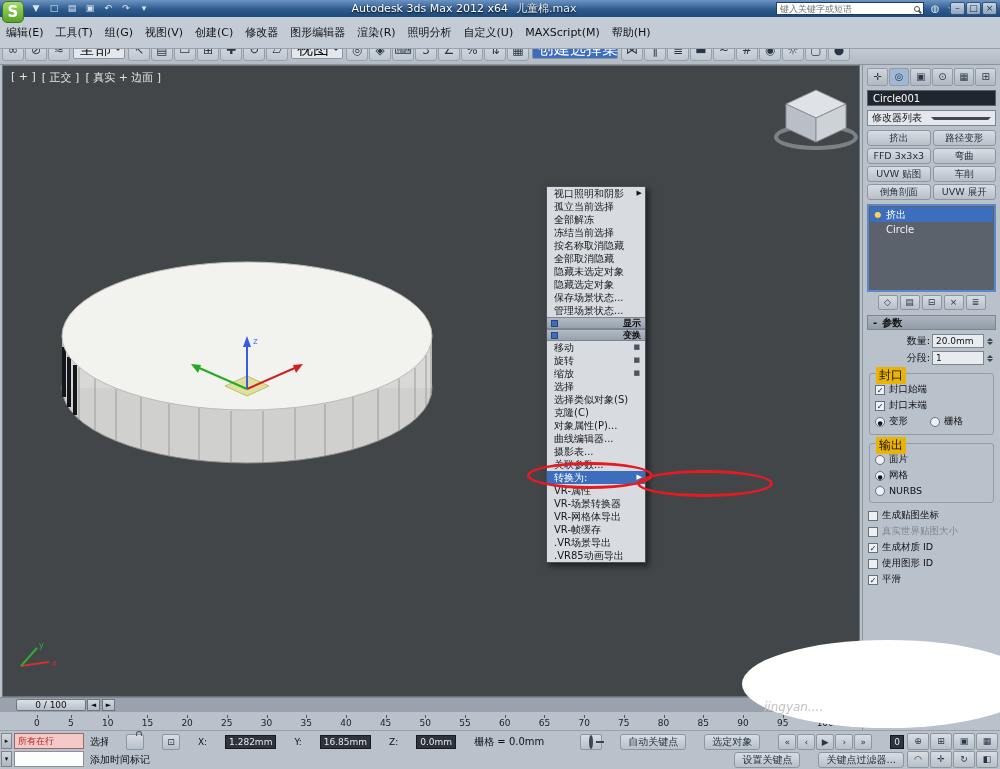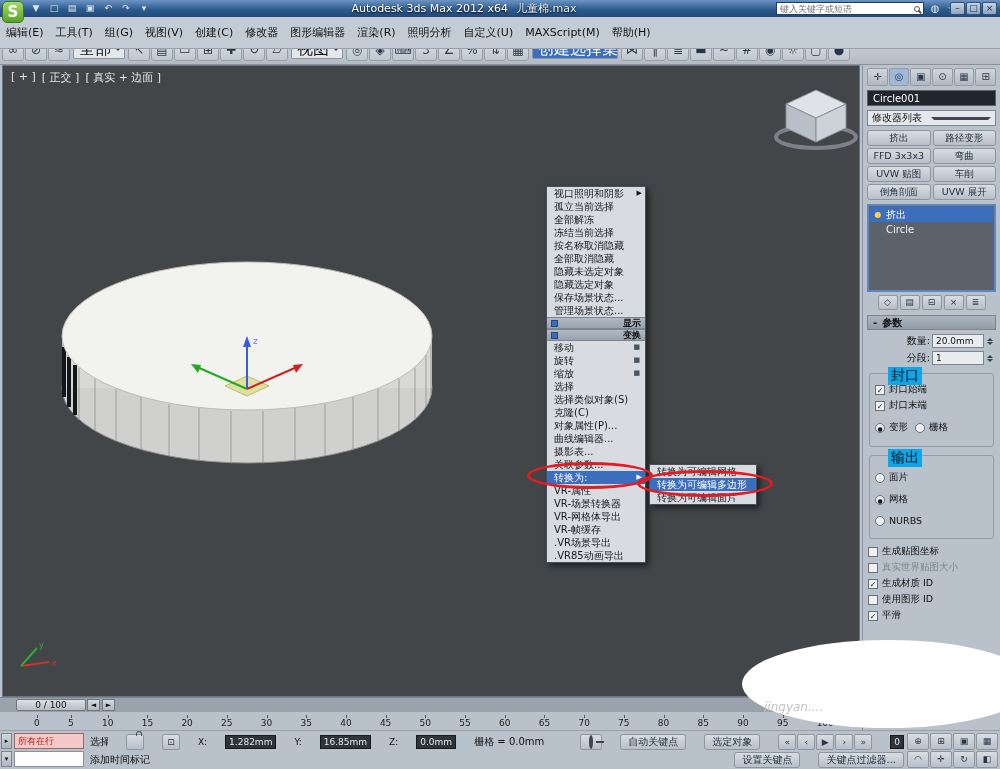--- a/index.html
+++ b/index.html
@@ -72,24 +72,24 @@
 .stacktools{display:flex;gap:2px;justify-content:center;margin-bottom:2px}
 .stool{width:20px;height:15px;background:linear-gradient(#d8dde2,#b7bfc8);border:1px solid #8d959e;border-radius:2px;font-size:9px;line-height:13px;text-align:center;color:#2b3b4b}
 .rollout-hdr{height:15px;background:linear-gradient(#adb6c0,#929ca7);border:1px solid #7d8690;font-size:10px;font-weight:bold;display:flex;align-items:center;padding:0 5px;gap:5px;margin-top:5px;margin-bottom:4px}
 .prow{display:flex;align-items:center;justify-content:flex-end;gap:2px;margin:3px 2px;font-size:10px}
 .pfield{width:52px;height:14px;background:#e8ecef;border:1px solid #7d858f;font-size:9px;line-height:12px;padding:0 3px}
 .spin{display:flex;flex-direction:column;gap:1px;width:8px}
 .spin i{width:0;height:0;border:3px solid transparent}
 .spin .up{border-bottom-color:#39434d;margin-left:1px}
 .spin .dn{border-top-color:#39434d;margin-left:1px}
 .group{border:1px solid #939ba5;border-radius:3px;margin:8px 2px 6px;padding:6px 4px 3px;position:relative}
-.group .legend{position:absolute;top:-7px;left:18px;background:#0ea5e9;padding:0 3px;font-size:14px}
+.group .legend{position:absolute;top:-7px;left:6px;background:#eab308;padding:0 3px;font-size:12px}
 .chk{display:flex;align-items:center;gap:4px;margin:3px 1px;font-size:9.5px;white-space:nowrap}
 .chk .box{width:10px;height:10px;flex:none;background:#eef1f4;border:1px solid #69707a;font-size:8px;line-height:9px;text-align:center;color:#10181f}
-.radio-row{display:flex;gap:7px;margin:9px 1px;font-size:9.5px}
+.radio-row{display:flex;gap:22px;margin:3px 1px;font-size:9.5px}
 .radio{display:flex;align-items:center;gap:4px;white-space:nowrap}
 .circ{width:10px;height:10px;flex:none;background:#eef1f4;border:1px solid #69707a;border-radius:50%;font-size:6px;line-height:9px;text-align:center;color:#10181f}
 .dim{color:#7e8690}
 
 
 .timeslider{position:absolute;left:0;top:697px;width:862px;height:14px;background:#9aa2ad;border-top:1px solid #7d8690;display:flex;align-items:center;z-index:6}
 .ts-arrow{width:13px;height:12px;background:linear-gradient(#d4d9de,#b0b8c1);border:1px solid #6f7680;font-size:7px;line-height:10px;text-align:center;margin:0 1px}
 .ts-handle{margin-left:16px;width:70px;height:12px;background:linear-gradient(#dbe0e4,#b6bec7);border:1px solid #6f7680;border-radius:2px;font-size:9px;line-height:10px;text-align:center}
 .ruler{position:absolute;left:0;top:711px;width:862px;height:19px;background:#b9c1cb;border-top:1px solid #98a0a9;display:flex;align-items:flex-end;justify-content:space-between;padding:0 28px 2px 34px;font-size:9px;color:#222;z-index:6}
 .tick{position:relative;padding-top:3px}
@@ -430,32 +430,20 @@
             <span class="arr"></span>
           </div>
           <div class="ctx-item">
             <span class="lbl">.VR85动画导出</span>
             <span class="box"></span>
             <span class="arr"></span>
           </div>
         </div>
     </div>
 
-    <div class="ctx sub" style="left:646px;top:398px">
-
-    <div class="ctx-item">
-          <span class="lbl">转换为可编辑网格</span>
-        </div>
-        <div class="ctx-item sel">
-          <span class="lbl">转换为可编辑多边形</span>
-        </div>
-        <div class="ctx-item">
-          <span class="lbl">转换为可编辑面片</span>
-        </div>
-      </div>
 
     <div class="red-ellipse" style="left:524px;top:396px;width:126px;height:27px"></div>
     <div class="red-ellipse" style="left:634px;top:404px;width:136px;height:27px"></div>
   </div>
 
   <div class="panel">
     <div class="ptabs">
 
     <span class="ptab">✛</span>
         <span class="ptab active">◎</span>

